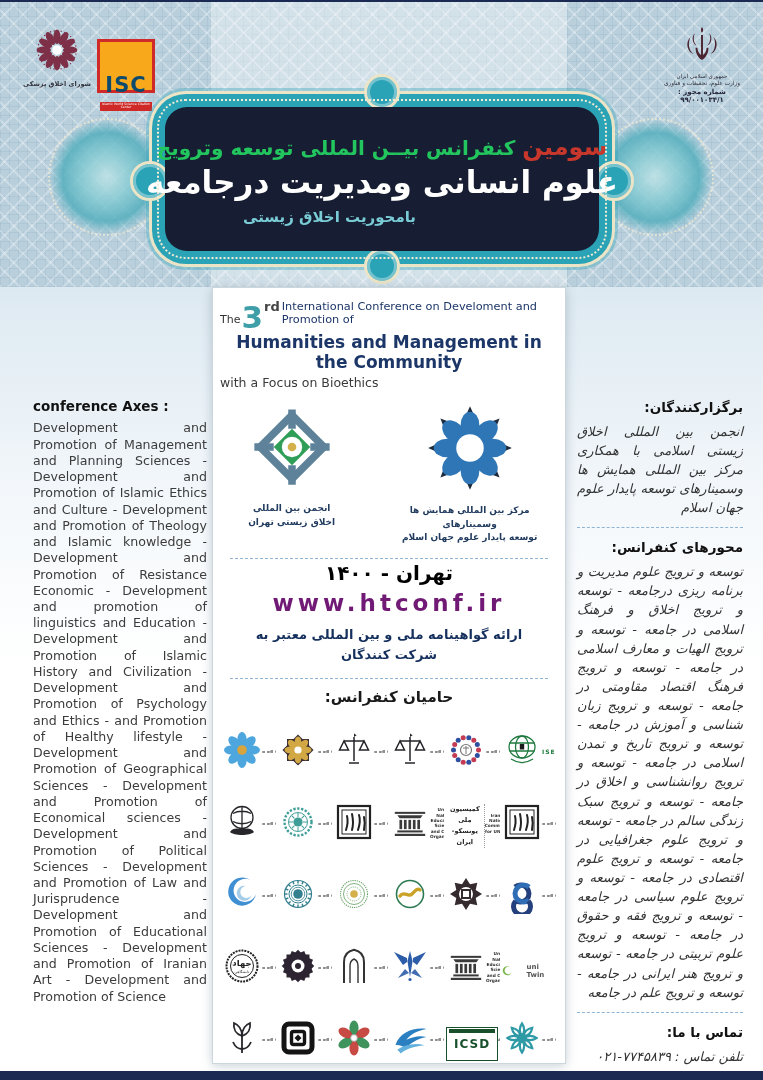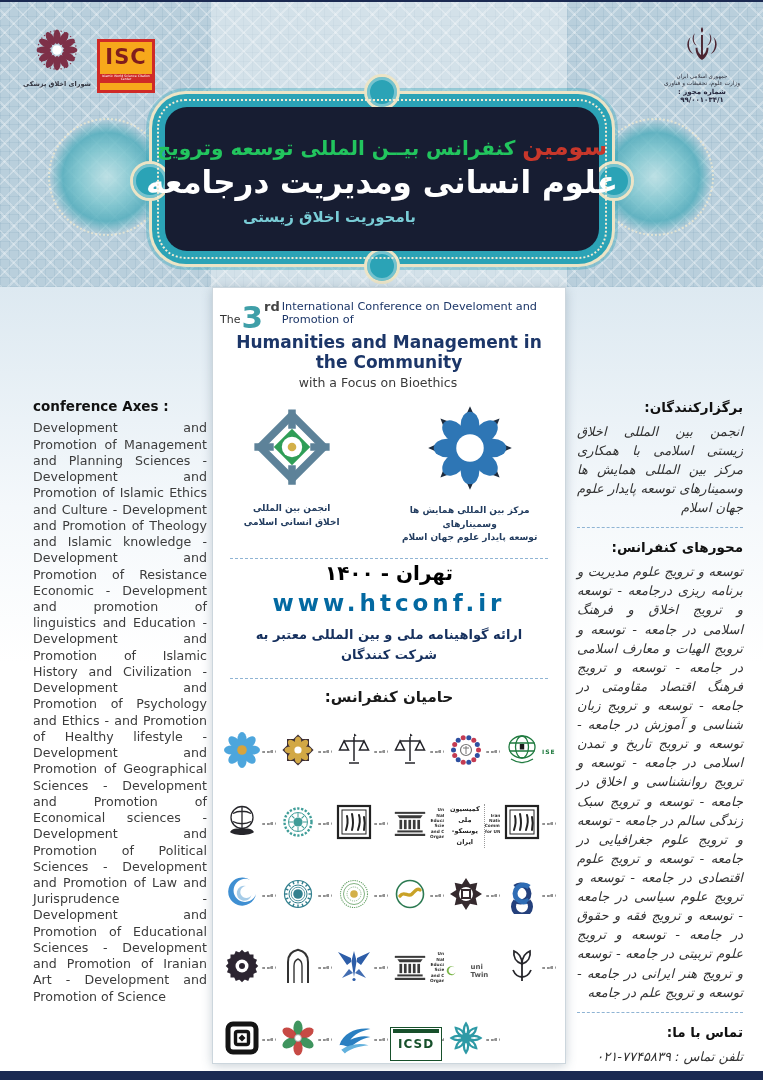--- a/index.html
+++ b/index.html
@@ -18,21 +18,21 @@
   .header-whiteband{position:absolute;left:211px;top:0;width:356px;height:287px;background:rgba(255,255,255,.38);}
   .side-medallion{position:absolute;width:118px;height:118px;border-radius:50%;
     background:radial-gradient(circle,#bfe4e7 0%,#7cc6cf 35%,#54aebd 55%,rgba(84,174,189,0) 72%);
     border:2px dotted rgba(240,234,210,.9);opacity:.85;}
   .med-left{left:48px;top:116px;} .med-right{left:596px;top:116px;}
 
   .medlogo{position:absolute;left:18px;top:24px;width:78px;text-align:center;}
   .medlogo .cap-fa{font-size:6.5px;color:#31323d;margin-top:2px;font-weight:bold;}
   .isc-badge{position:absolute;left:97px;top:37px;width:58px;height:54px;background:#f7a81b;
     border:3px solid #cf2a27;display:flex;flex-direction:column;align-items:center;justify-content:flex-start;}
-  .isc-badge .isc-txt{font-size:21px;font-weight:bold;color:#7f1d1d;line-height:1.5;letter-spacing:1px;}
+  .isc-badge .isc-txt{font-size:21px;font-weight:bold;color:#0c4a6e;line-height:1.5;letter-spacing:1px;margin-top:28px;}
   .isc-badge .isc-sub{background:#cf2a27;color:#fff;font-size:3.2px;width:100%;text-align:center;padding:1px 0;line-height:1.2;}
   .emblem-block{position:absolute;left:656px;top:20px;width:92px;text-align:center;direction:rtl;}
   .emblem-block .e1{font-size:5.5px;color:#2e2f3a;margin-top:1px;}
   .emblem-block .e2{font-size:5.8px;color:#2e2f3a;margin-top:1px;}
   .emblem-block .e3{font-size:7px;color:#23243a;font-weight:bold;margin-top:2px;}
 
   .frame{position:absolute;left:152px;top:92px;width:460px;height:170px;background:#2ba3b6;
     border-radius:34px;box-shadow:0 0 0 3px #ece4c6,0 0 0 6px rgba(43,163,182,.35);}
   .frame::after{content:"";position:absolute;inset:5px;border:2px dotted #f2ecd4;border-radius:28px;pointer-events:none;}
   .frame-medallion{position:absolute;width:36px;height:36px;border-radius:50%;background:#2ba3b6;
@@ -54,31 +54,31 @@
 
   .card{position:absolute;left:212px;top:287px;width:354px;height:777px;background:#fff;
     border:1px solid #ccd6dd;box-shadow:0 2px 10px rgba(60,90,110,.28);padding:12px 7px 0;}
 
   .t-row1{display:flex;align-items:flex-end;justify-content:center;}
   .t-the{font-size:11px;color:#333;margin-bottom:3px;}
   .t-num{font-size:31px;font-weight:bold;color:#3f9fa8;line-height:.75;margin:0 1px;}
   .t-ord{font-size:13px;font-weight:bold;color:#444;align-self:flex-start;line-height:1;}
   .t-line1{font-size:11.3px;color:#1c3668;margin-bottom:3px;margin-left:2px;}
   .t-line2{text-align:center;font-size:17px;font-weight:bold;color:#1c3668;margin-top:3px;}
-  .t-line3{text-align:center;font-size:12.5px;color:#3a3a3a;padding-right:22px;margin-top:3px;}
+  .t-line3{text-align:left;font-size:12.5px;color:#3a3a3a;padding-right:22px;margin-top:3px;}
 
   .org-logos{display:flex;justify-content:center;align-items:flex-start;gap:18px;margin-top:14px;}
   .org-col{display:flex;flex-direction:column;align-items:center;}
   .org-col .org-cap{font-size:9px;font-weight:bold;color:#223c5f;text-align:center;direction:rtl;
     white-space:pre-line;line-height:1.5;margin-top:8px;}
   .org-col.c1{width:150px;} .org-col.c2{width:185px;}
 
   .dashes{border:0;border-top:1.5px dashed #8fb4d4;margin:13px 10px 0;}
   .city{Text-align:center;font-size:20px;font-weight:bold;color:#000000;text-align:center;margin-top:2px;direction:rtl;}
-  .site{text-align:center;font-size:23px;font-weight:bold;color:#0369a1;letter-spacing:4px;margin-top:5px;}
+  .site{text-align:center;font-size:23px;font-weight:bold;color:#701a75;letter-spacing:4px;margin-top:5px;}
   .cert{text-align:center;direction:rtl;font-size:13px;font-weight:bold;color:#16305e;
     white-space:pre-line;line-height:1.55;margin-top:9px;}
   .sp-title{text-align:center;direction:rtl;font-size:15px;font-weight:bold;color:#1a1a1a;margin-top:9px;}
 
   .grid{display:grid;grid-template-columns:repeat(6,1fr);grid-auto-rows:69px;column-gap:2px;row-gap:3px;
     margin-top:10px;padding:0 2px;}
   .cell{display:flex;flex-direction:row;align-items:center;justify-content:flex-start;overflow:hidden;}
   .ic{width:40px;height:40px;flex:0 0 auto;}
   .ic-un{width:40px;height:27px;margin-top:5px;flex:0 0 auto;}
   .sq{height:2.5px;width:44px;border-radius:2px;margin-top:3px;opacity:.65;
@@ -209,21 +209,21 @@
             <g fill="none" stroke="#5d8299" stroke-width="7">
               <rect x="19" y="19" width="42" height="42" transform="rotate(45 40 40)"></rect>
               <path d="M40 5v18M40 57v18M5 40h18M57 40h18"></path>
             </g>
             <rect x="28" y="28" width="24" height="24" transform="rotate(45 40 40)" fill="#2f9e57"></rect>
             <circle cx="40" cy="40" r="9.5" fill="#fff"></circle>
             <circle cx="40" cy="40" r="4" fill="#d3b049"></circle>
           </svg>
         </span>
         <div class="org-cap">انجمن بین المللی
-اخلاق انسانی اسلامی</div>
+اخلاق زیستی تهران</div>
       </div>
       <div class="org-col c2">
         <span>
           <svg width="88" height="88" viewBox="0 0 80 80">
             <g fill="#1d2b3d">
               <path d="M40 2l9 20-9 8-9-8z"></path>
                 <path d="M40 2l9 20-9 8-9-8z" transform="rotate(45 40 40)"></path>
               <path d="M40 2l9 20-9 8-9-8z" transform="rotate(90 40 40)"></path>
                 <path d="M40 2l9 20-9 8-9-8z" transform="rotate(135 40 40)"></path>
               <path d="M40 2l9 20-9 8-9-8z" transform="rotate(180 40 40)"></path>
@@ -469,20 +469,30 @@
             <rect x="16" y="16" width="8" height="8" fill="none" stroke="#352a2e" stroke-width="2"></rect>
           </svg>
           <div class="sq"></div>
           <div class="sq sq2"></div>
         </div>
         <div class="cell">
           <svg class="ic" viewBox="0 0 40 40" fill="none" stroke-width="5">
             <path d="M13 13a8.5 8.5 0 1 1 0 13" stroke="#24407c"></path>
             <path d="M27 13a8.5 8.5 0 1 0 0 13" stroke="#2f6db5"></path>
             <path d="M13.5 27a8.5 8.5 0 1 0 13 0" stroke="#24407c"></path>
+          </svg>
+          <div class="sq"></div>
+          <div class="sq sq2"></div>
+        </div>
+        <div class="cell">
+          <svg class="ic" viewBox="0 0 40 40" fill="none" stroke="#222">
+            <circle cx="20" cy="20" r="15.5" stroke-width="2" stroke-dasharray="2 1"></circle>
+            <circle cx="20" cy="20" r="11.5" stroke-width="1"></circle>
+            <text x="20" y="20" font-size="8.5" font-weight="bold" text-anchor="middle" fill="#222" stroke="none">جهاد</text>
+            <text x="20" y="27" font-size="3.6" text-anchor="middle" fill="#222" stroke="none">دانشگاهی</text>
           </svg>
           <div class="sq"></div>
           <div class="sq sq2"></div>
         </div>
         <div class="cell">
           <svg class="ic" viewBox="0 0 40 40">
             <g fill="#2c2531">
               <rect x="8.5" y="8.5" width="23" height="23" transform="rotate(0 20 20)"></rect>
               <rect x="8.5" y="8.5" width="23" height="23" transform="rotate(22.5 20 20)"></rect>
               <rect x="8.5" y="8.5" width="23" height="23" transform="rotate(45 20 20)"></rect>

